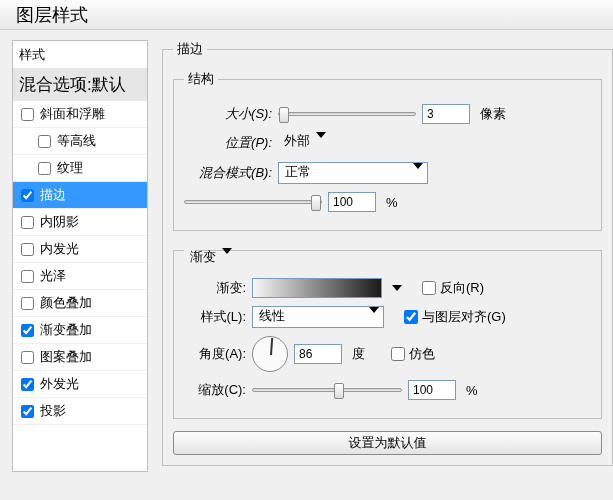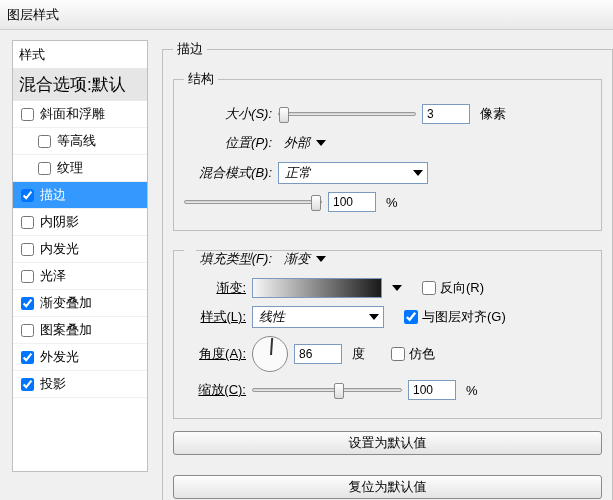--- a/index.html
+++ b/index.html
@@ -10,22 +10,22 @@
     background: #f0f0f0;
     color: #000;
     width: 613px;
     height: 500px;
     overflow: hidden;
   }
   .titlebar {
     background: linear-gradient(#fdfdfd, #e8e8e8);
     height: 30px;
     line-height: 30px;
-    padding: 0 7px;
-    font-size: 13px;
+    padding: 0 16px;
+    font-size: 18px;
     border-bottom: 1px solid #ccc;
   }
   .main {
     display: flex;
     padding: 10px 0 0 12px;
     gap: 14px;
     background: #f0f0f0;
     height: 470px;
   }
   .styles-panel {
@@ -91,21 +91,20 @@
   .label {
     width: 88px;
     text-align: right;
     font-size: 13px;
     font-style: italic;
   }
   .label-sm {
     width: 62px;
     text-align: right;
     font-size: 13px;
-    text-decoration: underline;
   }
   .slider {
     flex: 0 0 138px;
     height: 18px;
     display: flex;
     align-items: center;
   }
   .slider-track {
     position: relative;
     width: 100%;
@@ -127,29 +126,28 @@
     width: 48px;
     height: 20px;
     border: 1px solid #7a9ac0;
     padding: 0 4px;
     font-size: 12px;
     background: #fff;
   }
   .unit { font-size: 13px; margin-left: 4px; }
   .dropdown {
     display: inline-flex;
-    align-items: center;
+    align-items: flex-start;
     background: #fff;
     border: 1px solid #7a9ac0;
     height: 22px;
     padding: 0 4px 0 6px;
     cursor: pointer;
     gap: 6px;
     position: relative;
-    font-style: italic;
   }
   .dropdown .dd-text { font-size: 13px; }
   .dropdown.noborder {
     border: none;
     background: transparent;
   }
   .caret {
     width: 0; height: 0;
     border-left: 5px solid transparent;
     border-right: 5px solid transparent;
@@ -242,20 +240,24 @@
         </div>
         <div class="style-item">
           <input type="checkbox" style="">
           <span>内发光</span>
         </div>
         <div class="style-item">
           <input type="checkbox" style="">
           <span>光泽</span>
         </div>
         <div class="style-item">
+          <input type="checkbox" style="">
+          <span>颜色叠加</span>
+        </div>
+        <div class="style-item">
           <input type="checkbox" checked="" style="">
           <span>渐变叠加</span>
         </div>
         <div class="style-item">
           <input type="checkbox" style="">
           <span>图案叠加</span>
         </div>
         <div class="style-item">
           <input type="checkbox" checked="" style="">
           <span>外发光</span>
@@ -308,21 +310,20 @@
               </div>
           </div>
           <input class="num" value="100" style="">
           <span class="unit">%</span>
         </div>
       </fieldset>
 
       <fieldset class="inner-fieldset">
         <legend style="visibility:hidden">.</legend>
         <div class="row" style="margin-top:-18px">
-          <span class="label">填充类型(F):</span>
           <div class="dropdown noborder" style="width:70px">
             <span class="dd-text">渐变</span>
             <span class="caret"></span>
           </div>
         </div>
 
         <div class="row">
           <span class="label-sm">渐变:</span>
           <div class="gradient-swatch"></div>
           <span class="caret" style="margin-left:4px"></span>
@@ -364,17 +365,16 @@
                 <div class="slider-thumb" style="left:55%"></div>
               </div>
           </div>
           <input class="num" value="100" style="">
           <span class="unit">%</span>
         </div>
       </fieldset>
 
       <div class="btnrow">
         <div class="btn">设置为默认值</div>
-        <div class="btn">复位为默认值</div>
       </div>
     </fieldset>
   </div>
 </div>
 
 </body></html>

